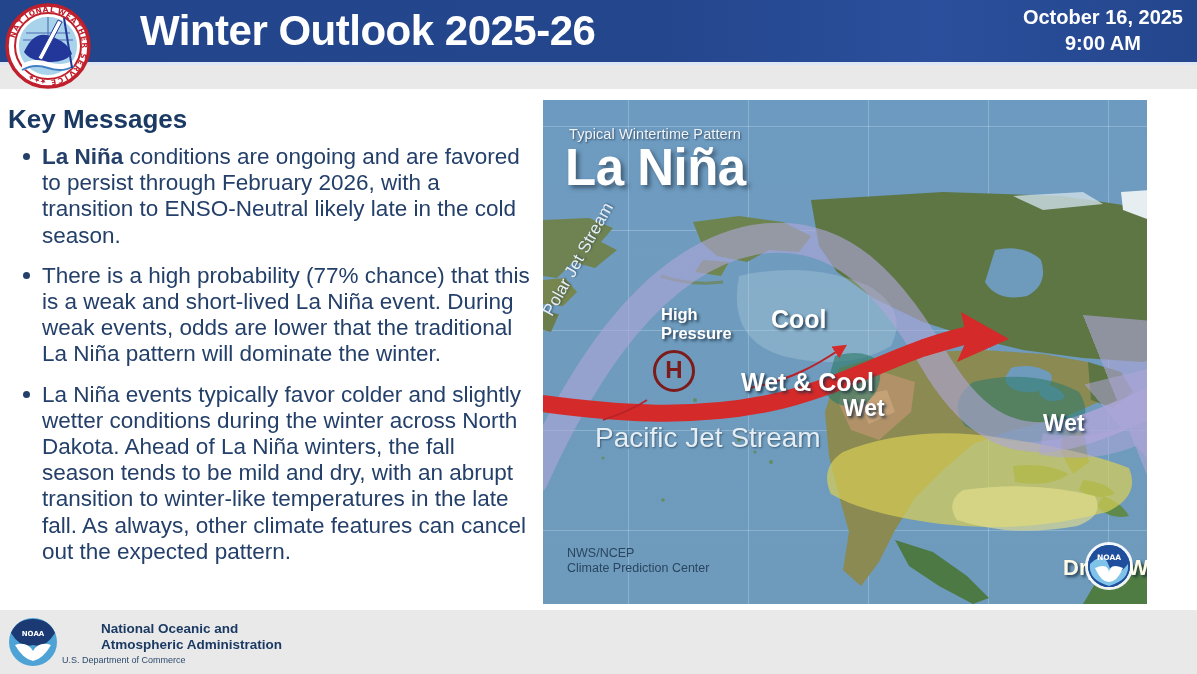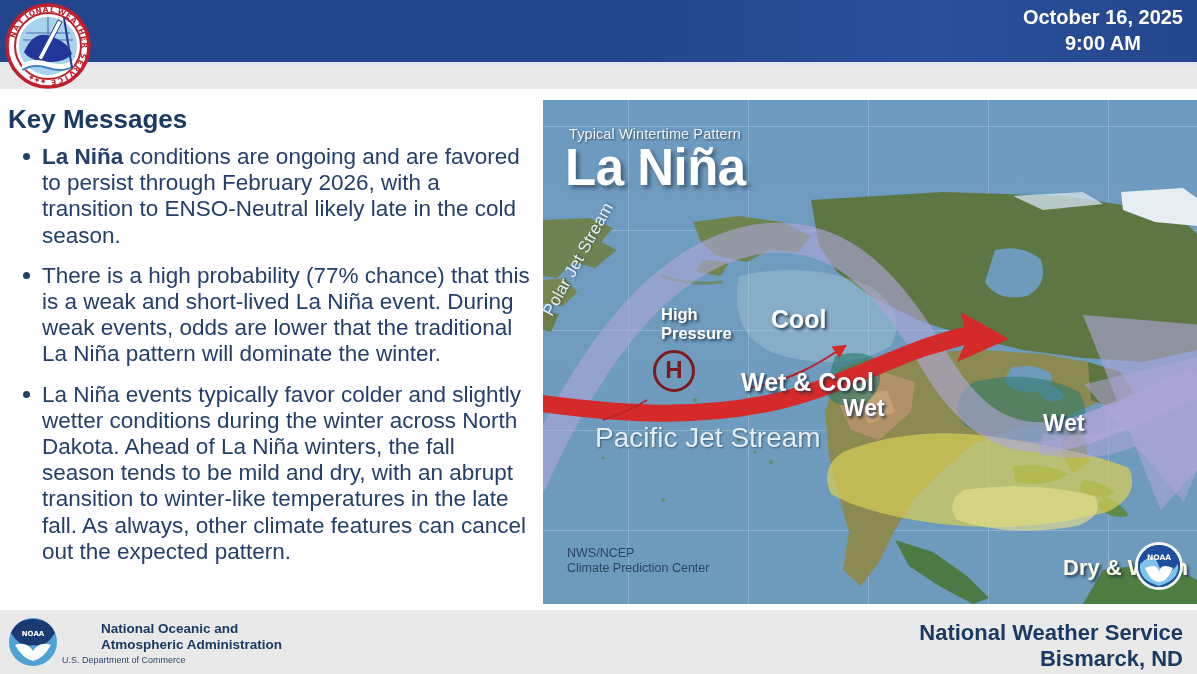--- a/index.html
+++ b/index.html
@@ -106,21 +106,21 @@
     border-radius: 50%;
     background: #24406a;
   }
   .bullet b { font-weight: bold; }
 
   
   #map {
     position: absolute;
     left: 543px;
     top: 100px;
-    width: 654px;
+    width: 604px;
     height: 504px;
     overflow: hidden;
     background: #6f9bbd;
   }
   #map-ocean {
     position: absolute;
     left: 0; top: 0; width: 100%; height: 100%;
     background:
       linear-gradient(to bottom, #6d9ac0 0%, #6f9cbe 40%, #6e9bbc 100%);
   }
@@ -274,20 +274,21 @@
     color: #1b3a63;
     font-size: 22px;
     font-weight: bold;
     line-height: 26px;
   }
 </style>
 </head>
 <body>
 
 <div id="header">
+  <div id="header-title">Winter Outlook 2025-26</div>
   <div id="header-date-block">
     <div>October 16, 2025</div>
     <div>9:00 AM</div>
   </div>
 </div>
 <div id="header-underline"></div>
 <div id="subheader-strip"></div>
 
 <svg id="nws-seal" viewBox="0 0 92 92">
   <circle cx="46" cy="46" r="41" fill="#ffffff"></circle>
@@ -491,17 +492,13 @@
     <path d="M25 2 q-16 0 -22 14 q10 16 22 12 q12 4 22 -12 q-6 -14 -22 -14 Z" fill="#1b3a74"></path>
     <path d="M3 22 q12 16 22 10 q10 6 22 -10 q2 18 -22 26 q-24 -8 -22 -26 Z" fill="#4ea3d6"></path>
     <path d="M7 28 q12 -4 18 6 q6 -10 18 -6 q-8 14 -18 16 q-10 -2 -18 -16 Z" fill="#ffffff"></path>
     <text x="25" y="19" text-anchor="middle" font-family="DejaVu Sans, sans-serif" font-size="7" font-weight="bold" fill="#ffffff">NOAA</text>
   </svg>
   <div id="footer-noaa-text">
     <div id="footer-noaa-l1">National Oceanic and</div>
     <div id="footer-noaa-l2">Atmospheric Administration</div>
     <div id="footer-noaa-l3">U.S. Department of Commerce</div>
   </div>
-  <div id="footer-nws">
-    <div>National Weather Service</div>
-    <div>Bismarck, ND</div>
-  </div>
 </div>
 
 </body></html>

